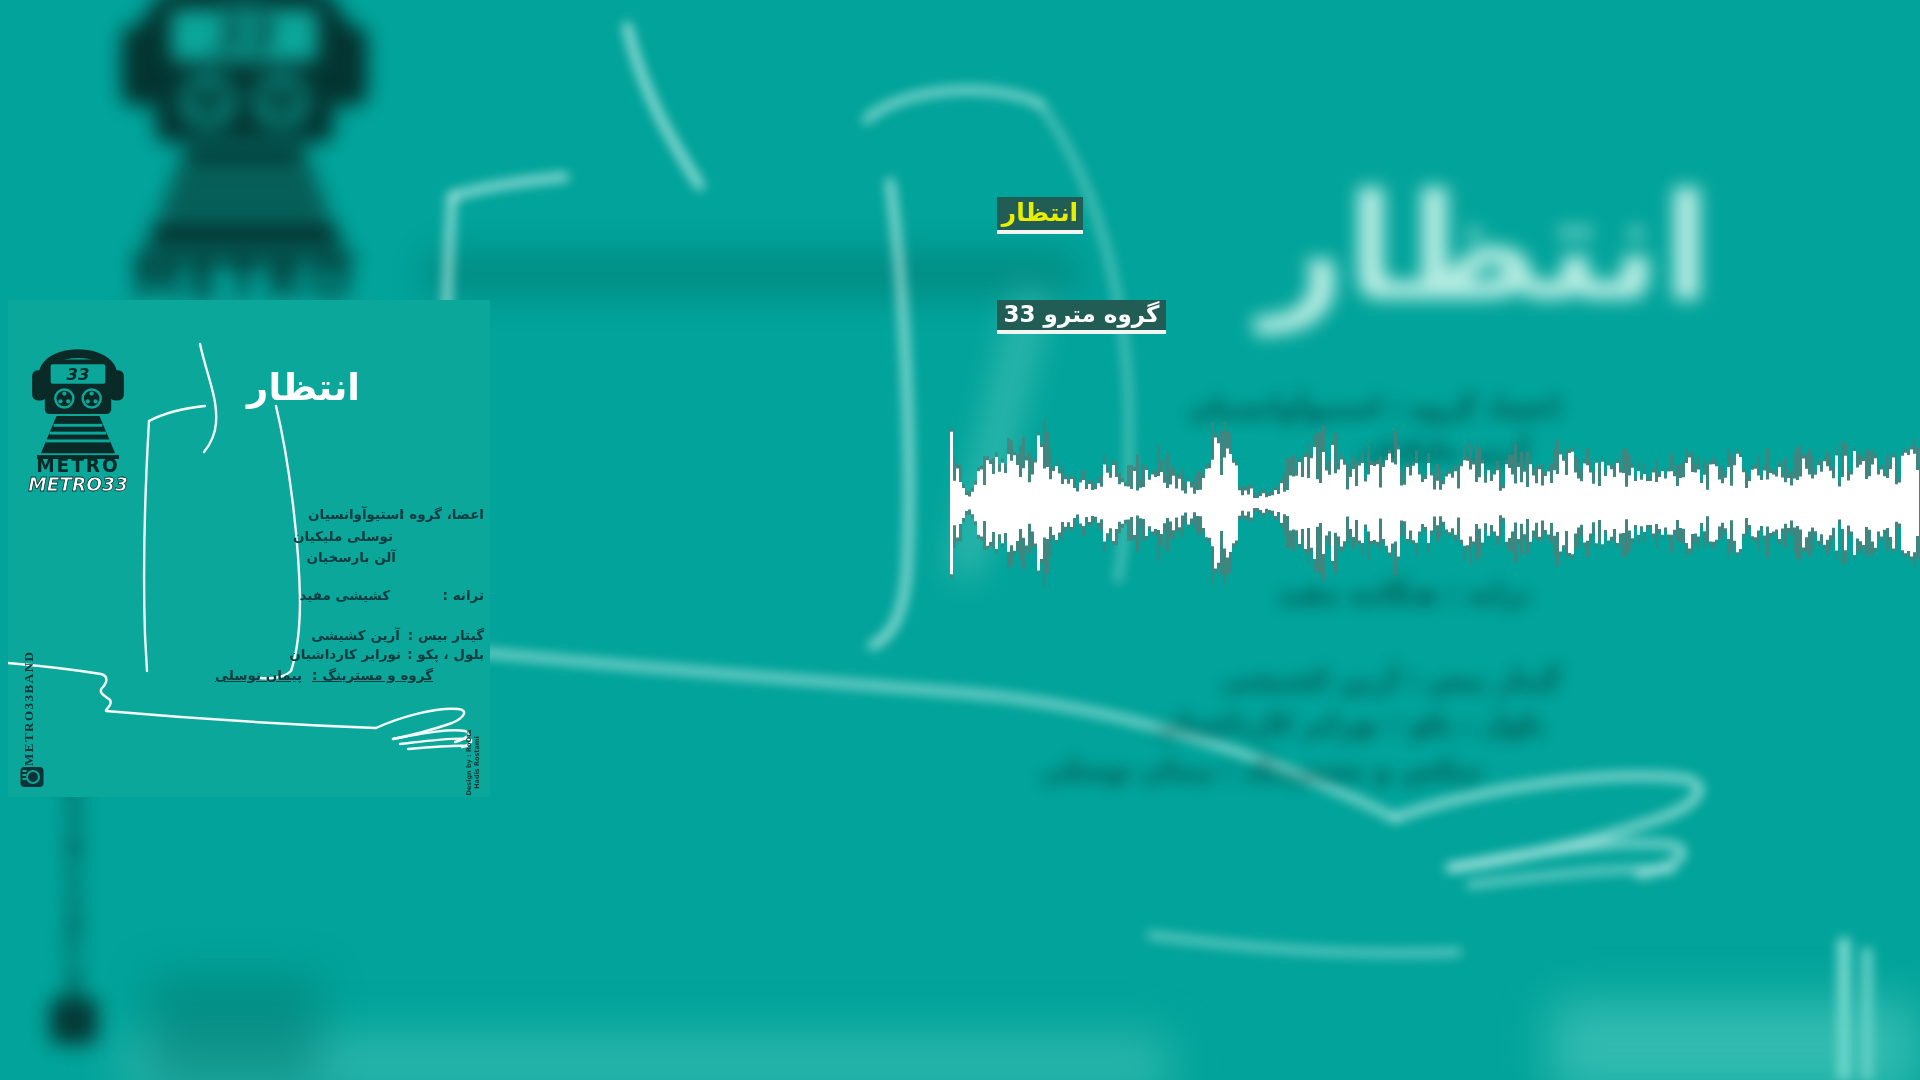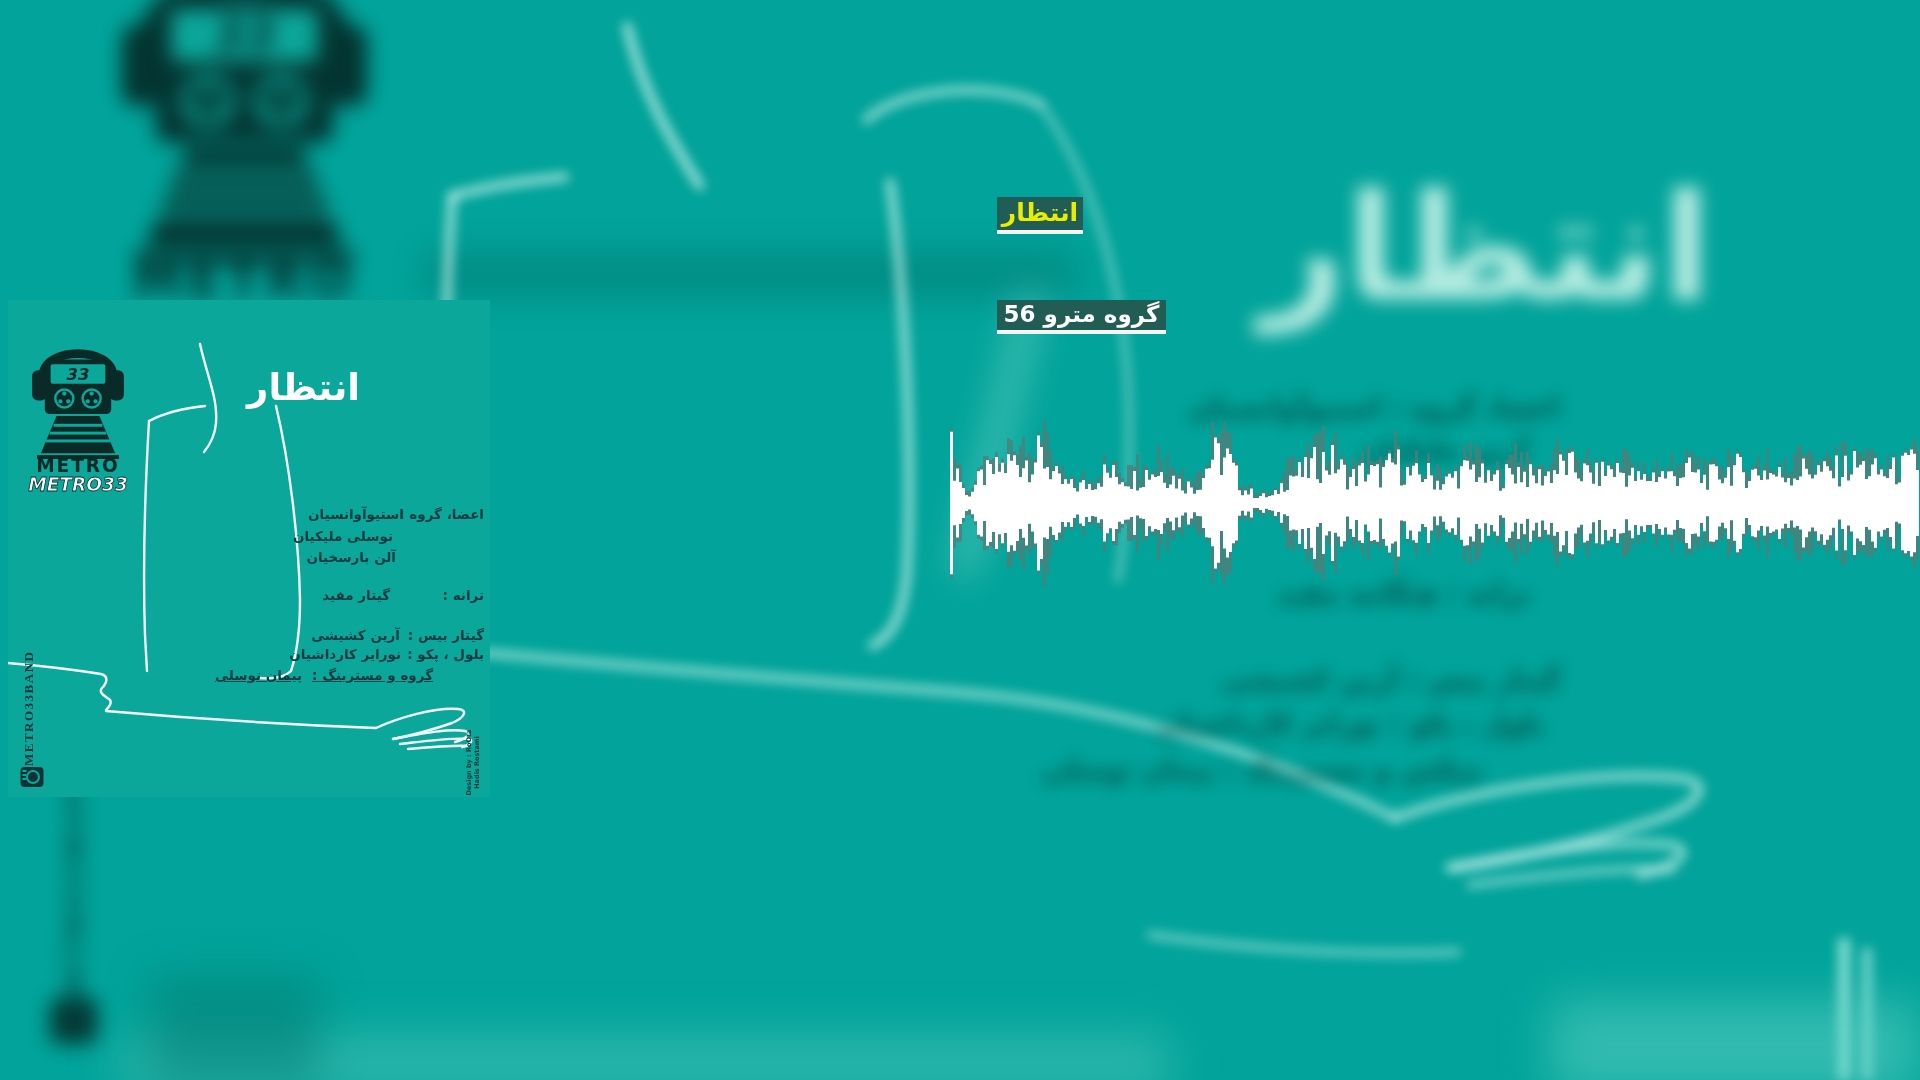--- a/index.html
+++ b/index.html
@@ -187,21 +187,21 @@
       <text x="50" y="161" text-anchor="middle" font-size="19" font-weight="bold" font-style="italic" fill="#ffffff" stroke="#0a2a28" stroke-width="0.8">METRO33</text>
     </svg>
 
     <div class="cover-title">انتظار</div>
 
     <div class="credit-label r0l">اعضا، گروه :</div>
     <div class="credit-value r0v">استیوآوانسیان</div>
     <div class="credit-value r1v">توسلی ملیکیان</div>
     <div class="credit-value r2v">آلن بارسخیان</div>
     <div class="credit-label r3l">ترانه :</div>
-    <div class="credit-value r3v">گیتار مفید</div>
+    <div class="credit-value r3v">کشیشی مفید</div>
     <div class="credit-label r4l">گیتار بیس :</div>
     <div class="credit-value r4v">آرین کشیشی</div>
     <div class="credit-label r5l">بلول ، پکو :</div>
     <div class="credit-value r5v">نورایر کارداشیان</div>
     <div class="r6">
       <span class="credit-label">گروه و مسترینگ :</span>
       <span class="credit-value">پیمان توسلی</span>
     </div>
 
     <div class="spine">METRO33BAND</div>
@@ -212,15 +212,15 @@
       <rect x="2.5" y="8" width="4" height="2" fill="#0ca79b"></rect>
       <rect x="2.5" y="12" width="4" height="2" fill="#0ca79b"></rect>
     </svg>
     <div class="design">
       <div>Design by : RoOta</div>
       <div>Hadis Rostami</div>
     </div>
   </div>
 
   <div class="badge badge-title">انتظار</div>
-  <div class="badge badge-artist">گروه مترو 56</div>
+  <div class="badge badge-artist">گروه مترو 33</div>
 
 </div>
 
 </body></html>

